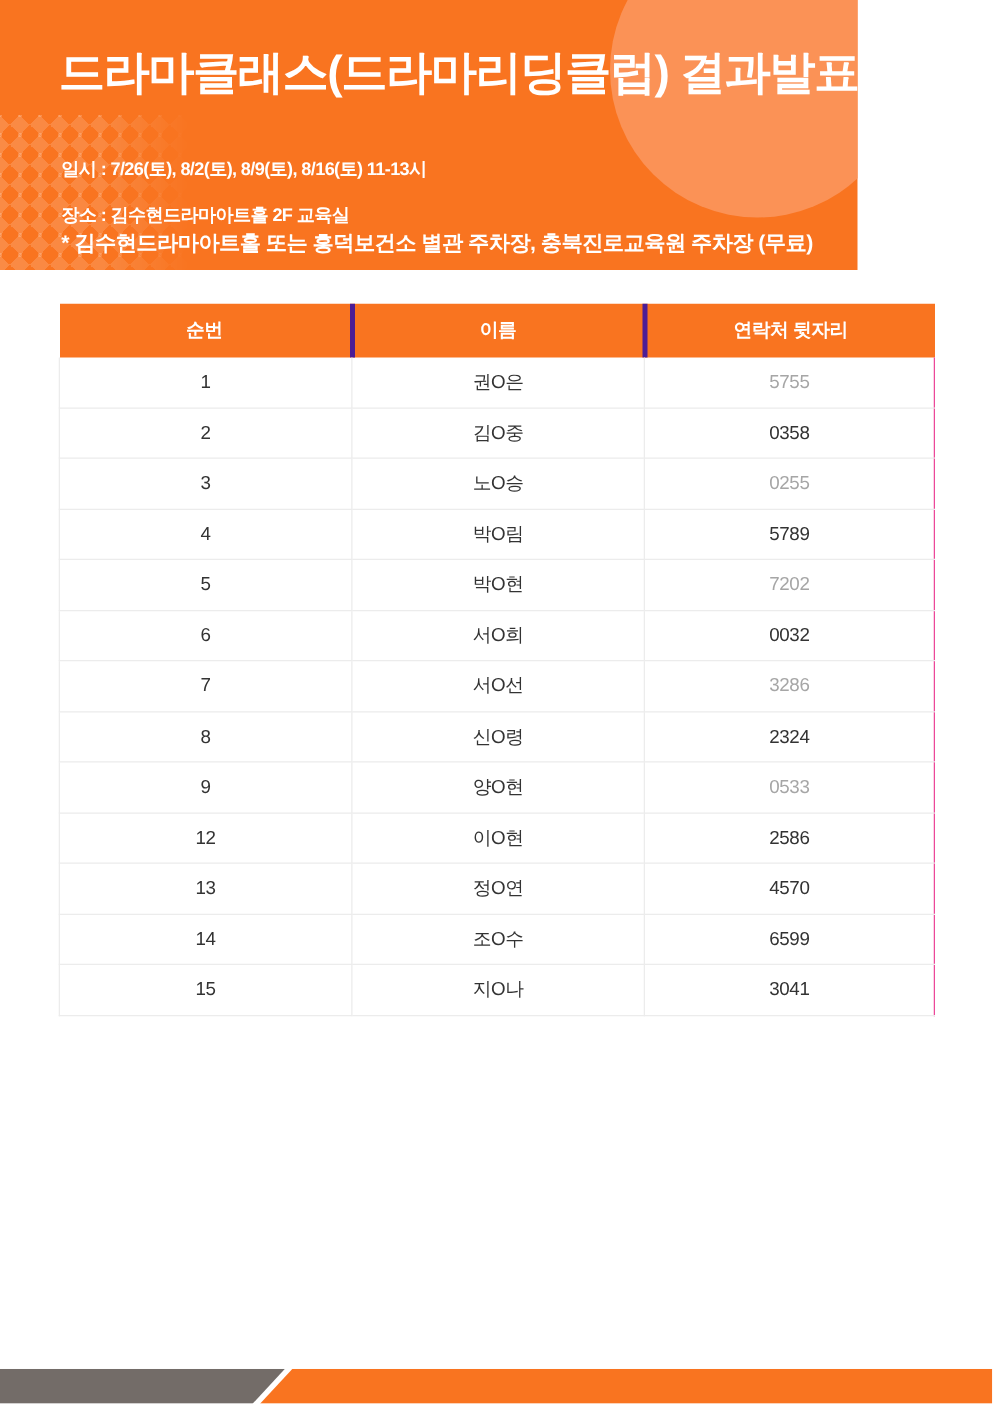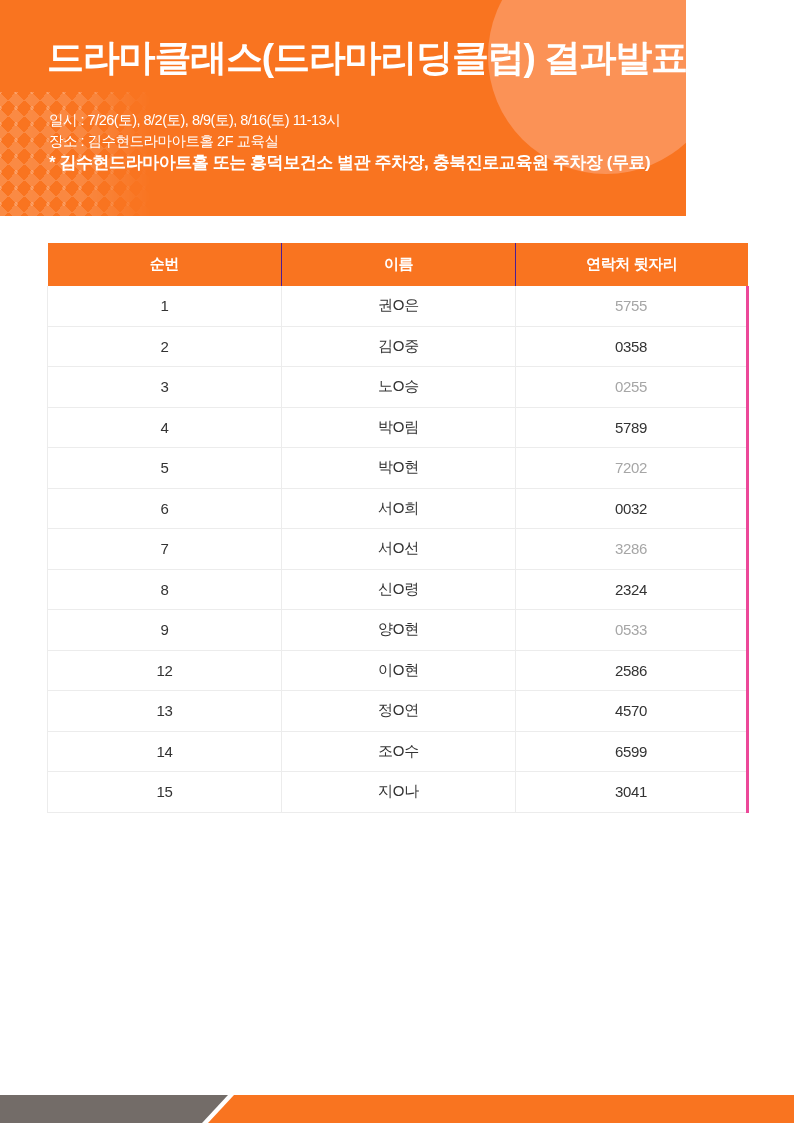--- a/index.html
+++ b/index.html
@@ -74,24 +74,25 @@
     white-space: nowrap;
   }
   .meta {
     position: absolute;
     left: 49px;
     top: 110px;
     color: #ffffff;
   }
   .meta-line {
     font-size: 14.5px;
-    font-weight: normal;
+    font-weight: bold;
     letter-spacing: -0.5px;
     line-height: 21px;
     white-space: nowrap;
+    margin-top: 16px;
   }
   .meta-note {
     font-size: 17px;
     font-weight: bold;
     letter-spacing: -0.45px;
     line-height: 20px;
     white-space: nowrap;
     margin-top: 1px;
   }
 
@@ -107,37 +108,37 @@
     border-collapse: collapse;
     table-layout: fixed;
   }
   table.result-table th {
     background: #f97420;
     color: #ffffff;
     font-size: 15px;
     font-weight: bold;
     letter-spacing: -0.4px;
     height: 41px;
-    border-right: 1px solid #4c1d95;
+    border-right: 4px solid #4c1d95;
     text-align: center;
     vertical-align: middle;
   }
   table.result-table th:last-child { border-right: none; text-align: center; }
   table.result-table td {
     height: 37.5px;
     font-size: 15px;
     text-align: center;
     vertical-align: middle;
     border-bottom: 1px solid #ececec;
     border-right: 1px solid #ececec;
     letter-spacing: -0.3px;
     color: #333333;
   }
   table.result-table td:first-child { border-left: 1px solid #ececec; }
-  table.result-table td:last-child { border-right: 3px solid #ec4899; }
+  table.result-table td:last-child { border-right: 1px solid #ec4899; }
   table.result-table td.muted { color: #a6a6a6; }
   .col-no   { width: 234px; }
   .col-name { width: 234px; }
   .col-tail { width: 232px; }
 
   
   .footer {
     position: absolute;
     left: 0;
     bottom: 0;

